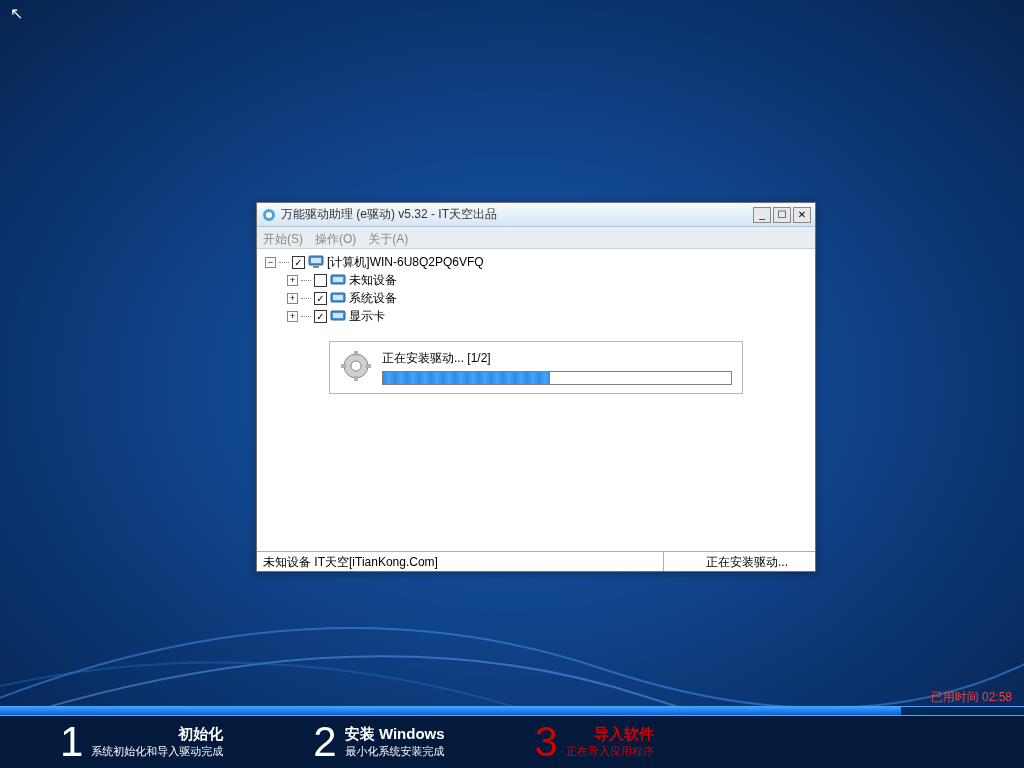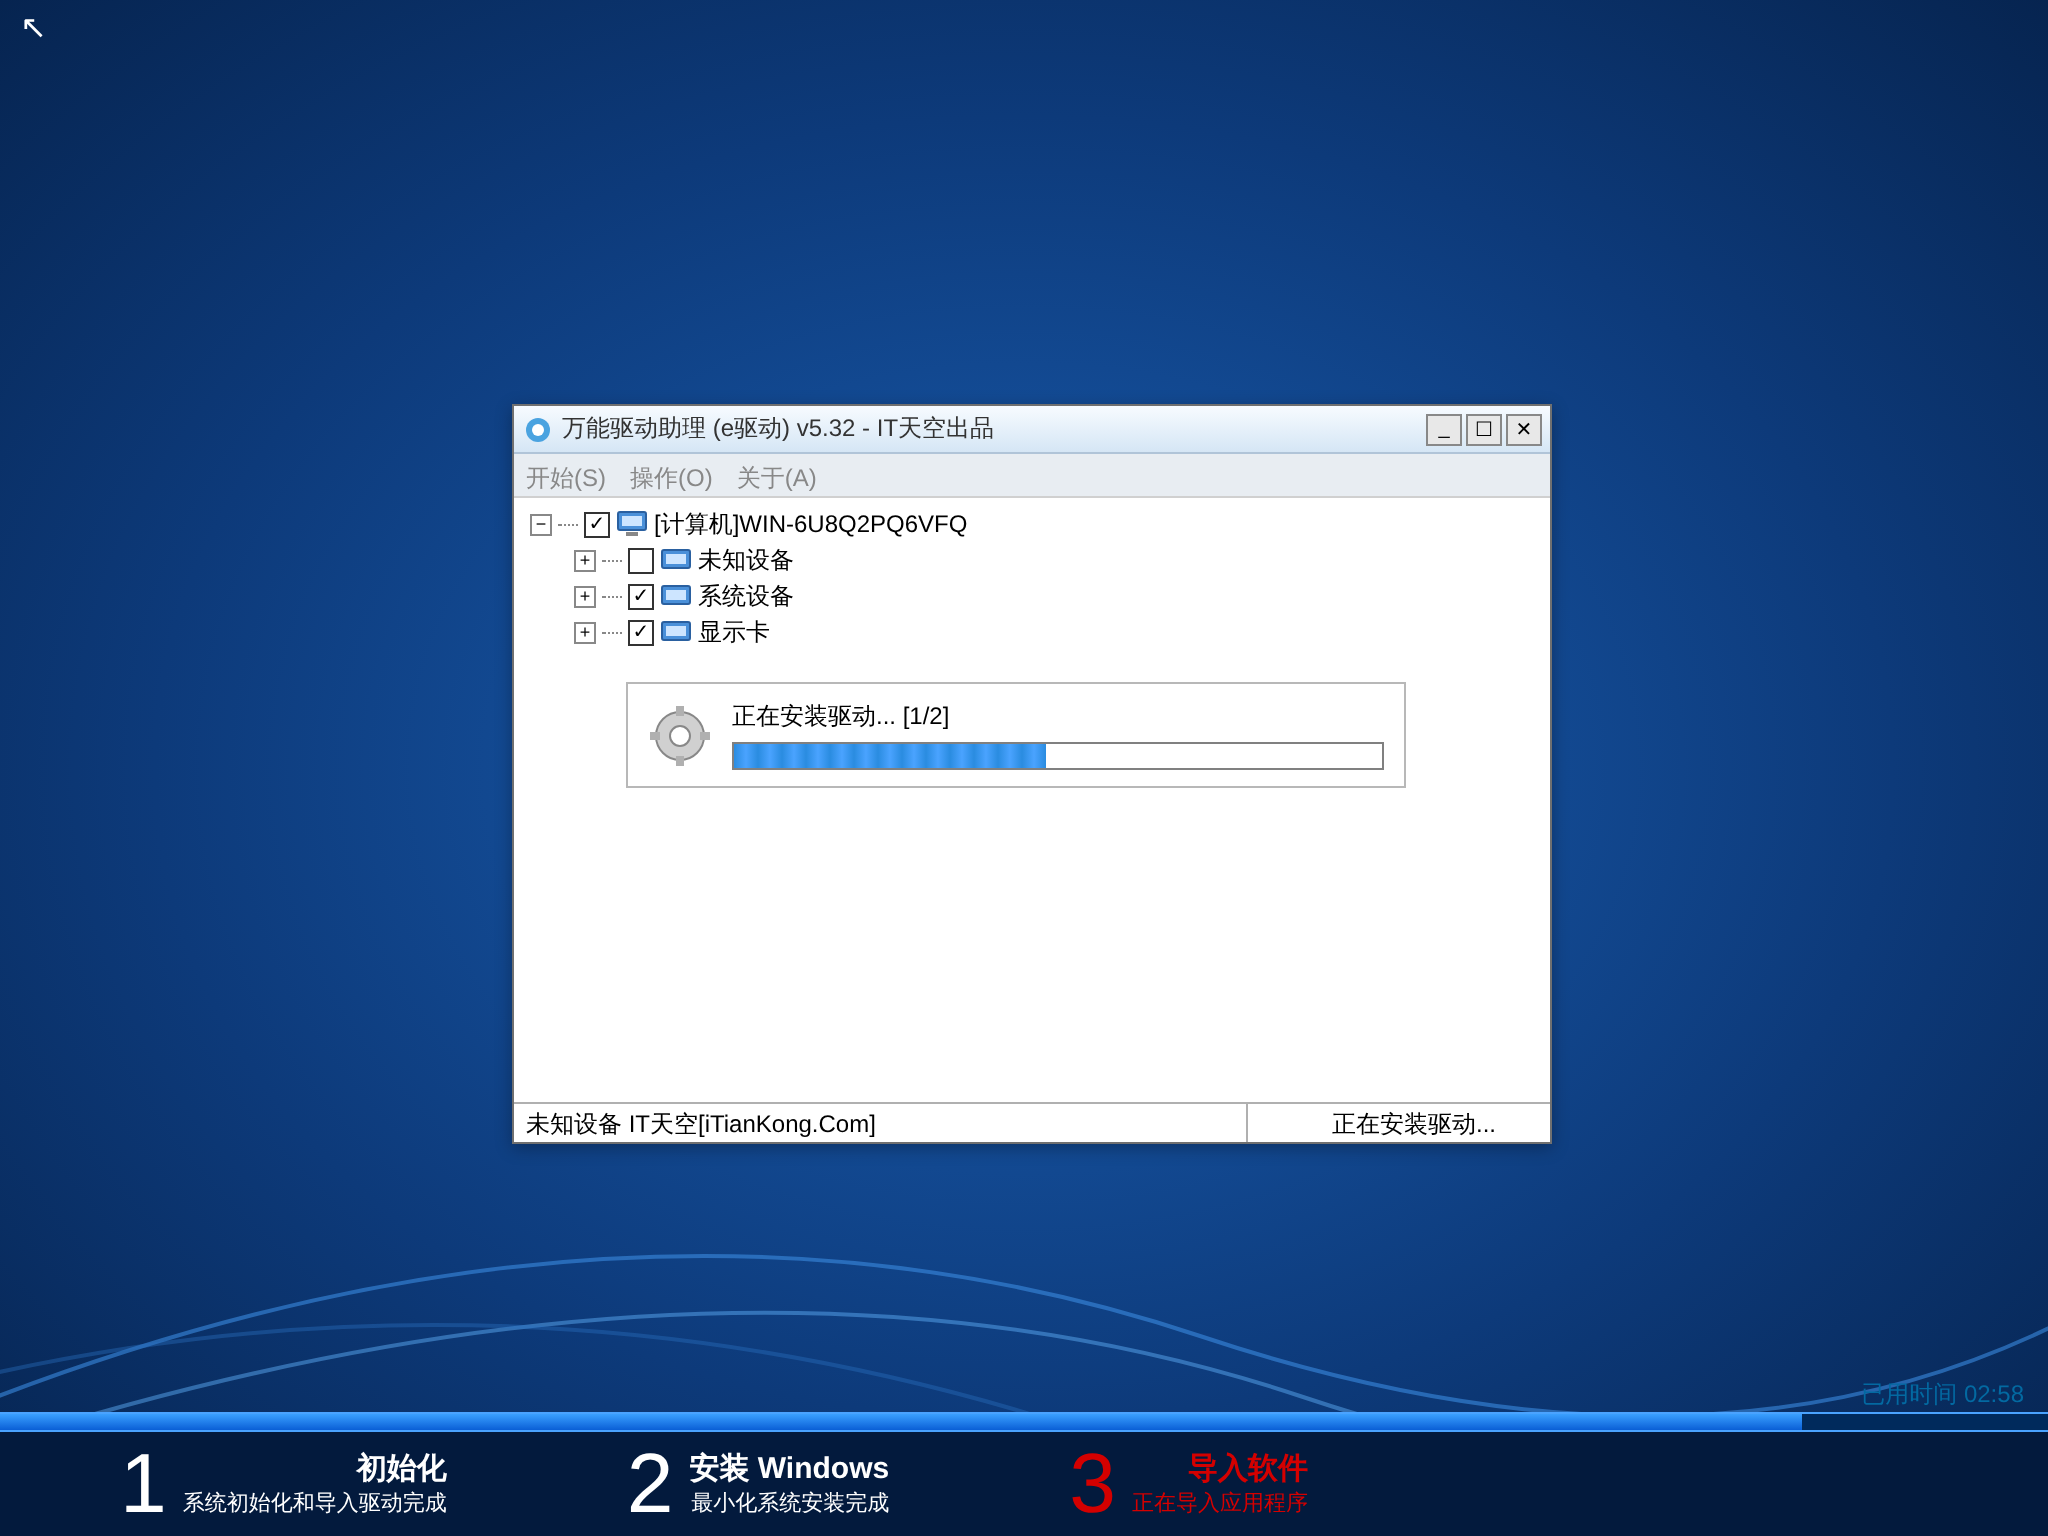--- a/index.html
+++ b/index.html
@@ -38,21 +38,21 @@
   position: absolute;
   bottom: 0;
   left: 0;
   width: 100%;
   height: 80px;
 }
 .time-label {
   position: absolute;
   bottom: 62px;
   right: 12px;
-  color: #0369a1;
+  color: #ef4444;
   font-size: 12px;
 }
 .progress-outer {
   position: absolute;
   bottom: 52px;
   left: 0;
   width: 100%;
   height: 10px;
   background: #002a5c;
   border-top: 1px solid #4aa3ff;
@@ -88,21 +88,21 @@
 .step-title { font-size: 15px; font-weight: bold; }
 .step-sub { font-size: 11px; }
 .step.done .step-num, .step.done .step-title, .step.done .step-sub { color: #fff; }
 .step.active .step-num, .step.active .step-title, .step.active .step-sub { color: #d40000; }
 
 
 .window {
   position: absolute;
   left: 256px;
   top: 202px;
-  width: 520px;
+  width: 560px;
   height: 370px;
   background: #fff;
   border: 1px solid #707070;
   box-shadow: 0 2px 8px rgba(0,0,0,0.3);
 }
 .titlebar {
   height: 24px;
   background: linear-gradient(#f7fbff, #d5e6f5);
   display: flex;
   align-items: center;
@@ -183,25 +183,25 @@
   color: #000;
 }
 .node-icon {
   width: 16px;
   height: 16px;
   display: flex;
   align-items: center;
   justify-content: center;
 }
 .install-panel {
-  margin: 12px 72px 8px 56px;
+  margin: 12px 72px 8px 72px;
   border: 1px solid #b8b8b8;
   padding: 8px 10px;
   display: flex;
-  align-items: center;
+  align-items: flex-start;
   gap: 10px;
 }
 .gear-icon {
   width: 32px;
   height: 32px;
   display: flex;
   align-items: center;
   justify-content: center;
 }
 .install-info { flex: 1; }

